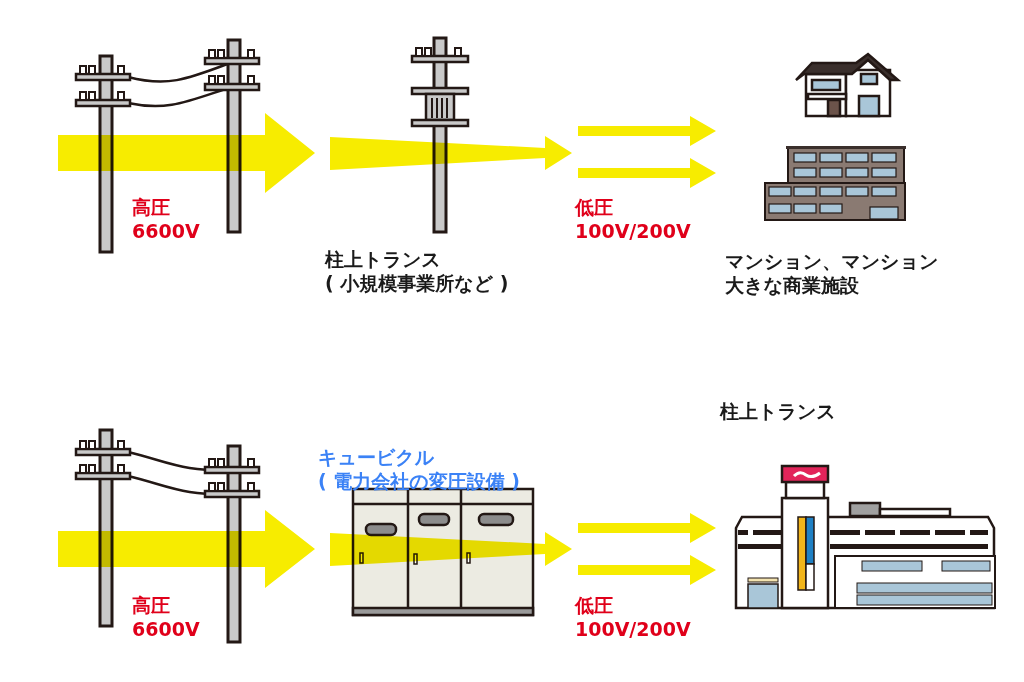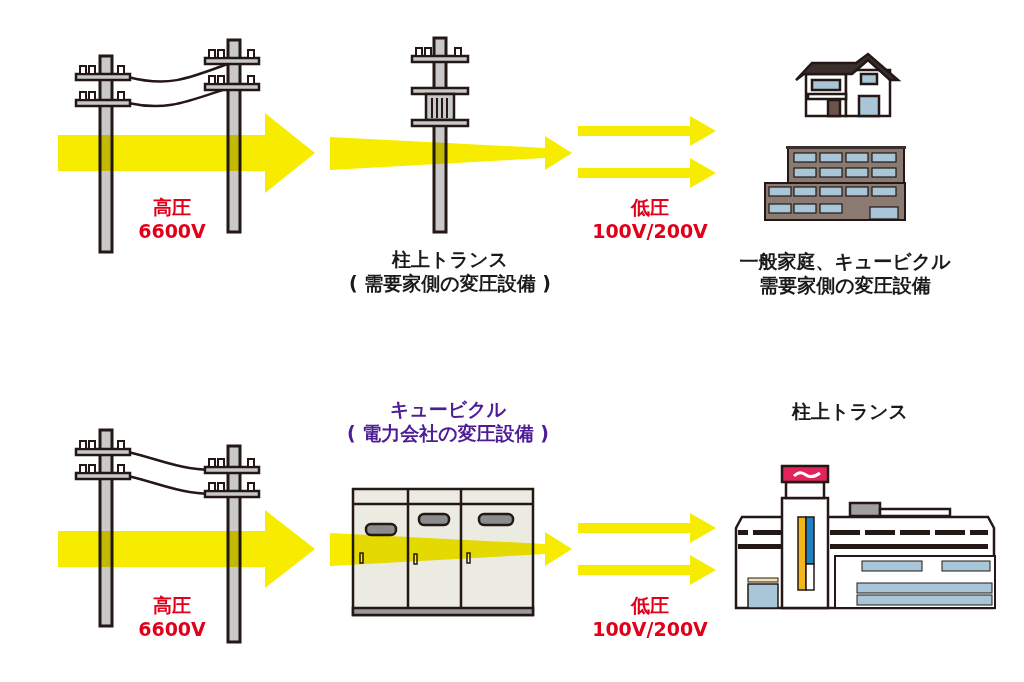--- a/index.html
+++ b/index.html
@@ -1,21 +1,21 @@
 <!DOCTYPE html>
 <html><head>
 <meta charset="utf-8">
 <style>
   html, body { margin:0; padding:0; background:#ffffff; }
   body { width:1024px; height:682px; position:relative; overflow:hidden;
          font-family:"DejaVu Sans", sans-serif; }
-  .lbl { position:absolute; font-weight:bold; text-align:center; line-height:1.25; white-space:nowrap; }
+  .lbl { position:absolute; font-weight:bold; line-height:1.25; white-space:nowrap; }
   .red { color:#e0001a; font-size:19px; }
   .blk { color:#1a1a1a; font-size:19px; }
-  .blu { color:#4c1d95; font-size:19px; }
+  .blu { color:#3b82f6; font-size:19px;margin-top:48px; }
   svg.scene { position:absolute; left:0; top:0; }
 </style>
 </head>
 <body>
 
 <svg class="scene" width="1024" height="682" viewBox="0 0 1024 682">
 
   <g>
 
     <g>
@@ -195,29 +195,29 @@
     </g>
   </g>
 </svg>
 
 <div class="lbl red" style="left:132px; top:196px; width:80px;">
   <div>高圧</div>
   <div>6600V</div>
 </div>
 <div class="lbl blk" style="left:325px; top:248px; width:250px;">
   <div>柱上トランス</div>
-  <div>( 需要家側の変圧設備 )</div>
+  <div>( 小規模事業所など )</div>
 </div>
 <div class="lbl red" style="left:575px; top:196px; width:150px;">
   <div>低圧</div>
   <div>100V/200V</div>
 </div>
 <div class="lbl blk" style="left:725px; top:250px; width:240px;">
-  <div>一般家庭、キュービクル</div>
-  <div>需要家側の変圧設備</div>
+  <div>マンション、マンション</div>
+  <div>大きな商業施設</div>
 </div>
 
 <div class="lbl red" style="left:132px; top:594px; width:80px;">
   <div>高圧</div>
   <div>6600V</div>
 </div>
 <div class="lbl blu" style="left:318px; top:398px; width:260px;">
   <div>キュービクル</div>
   <div>( 電力会社の変圧設備 )</div>
 </div>

